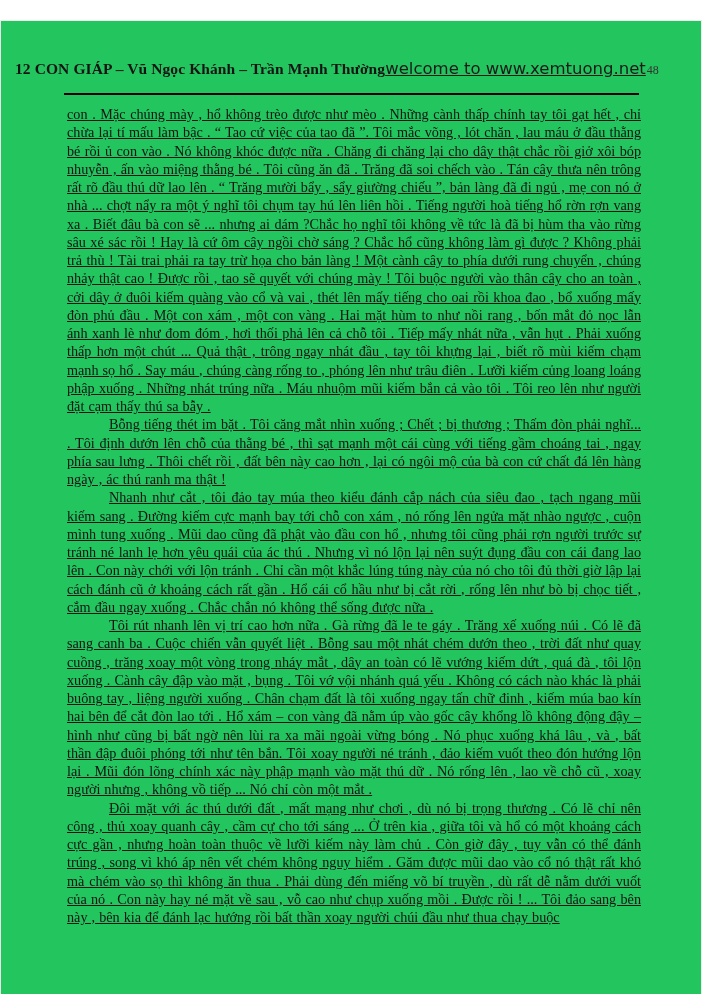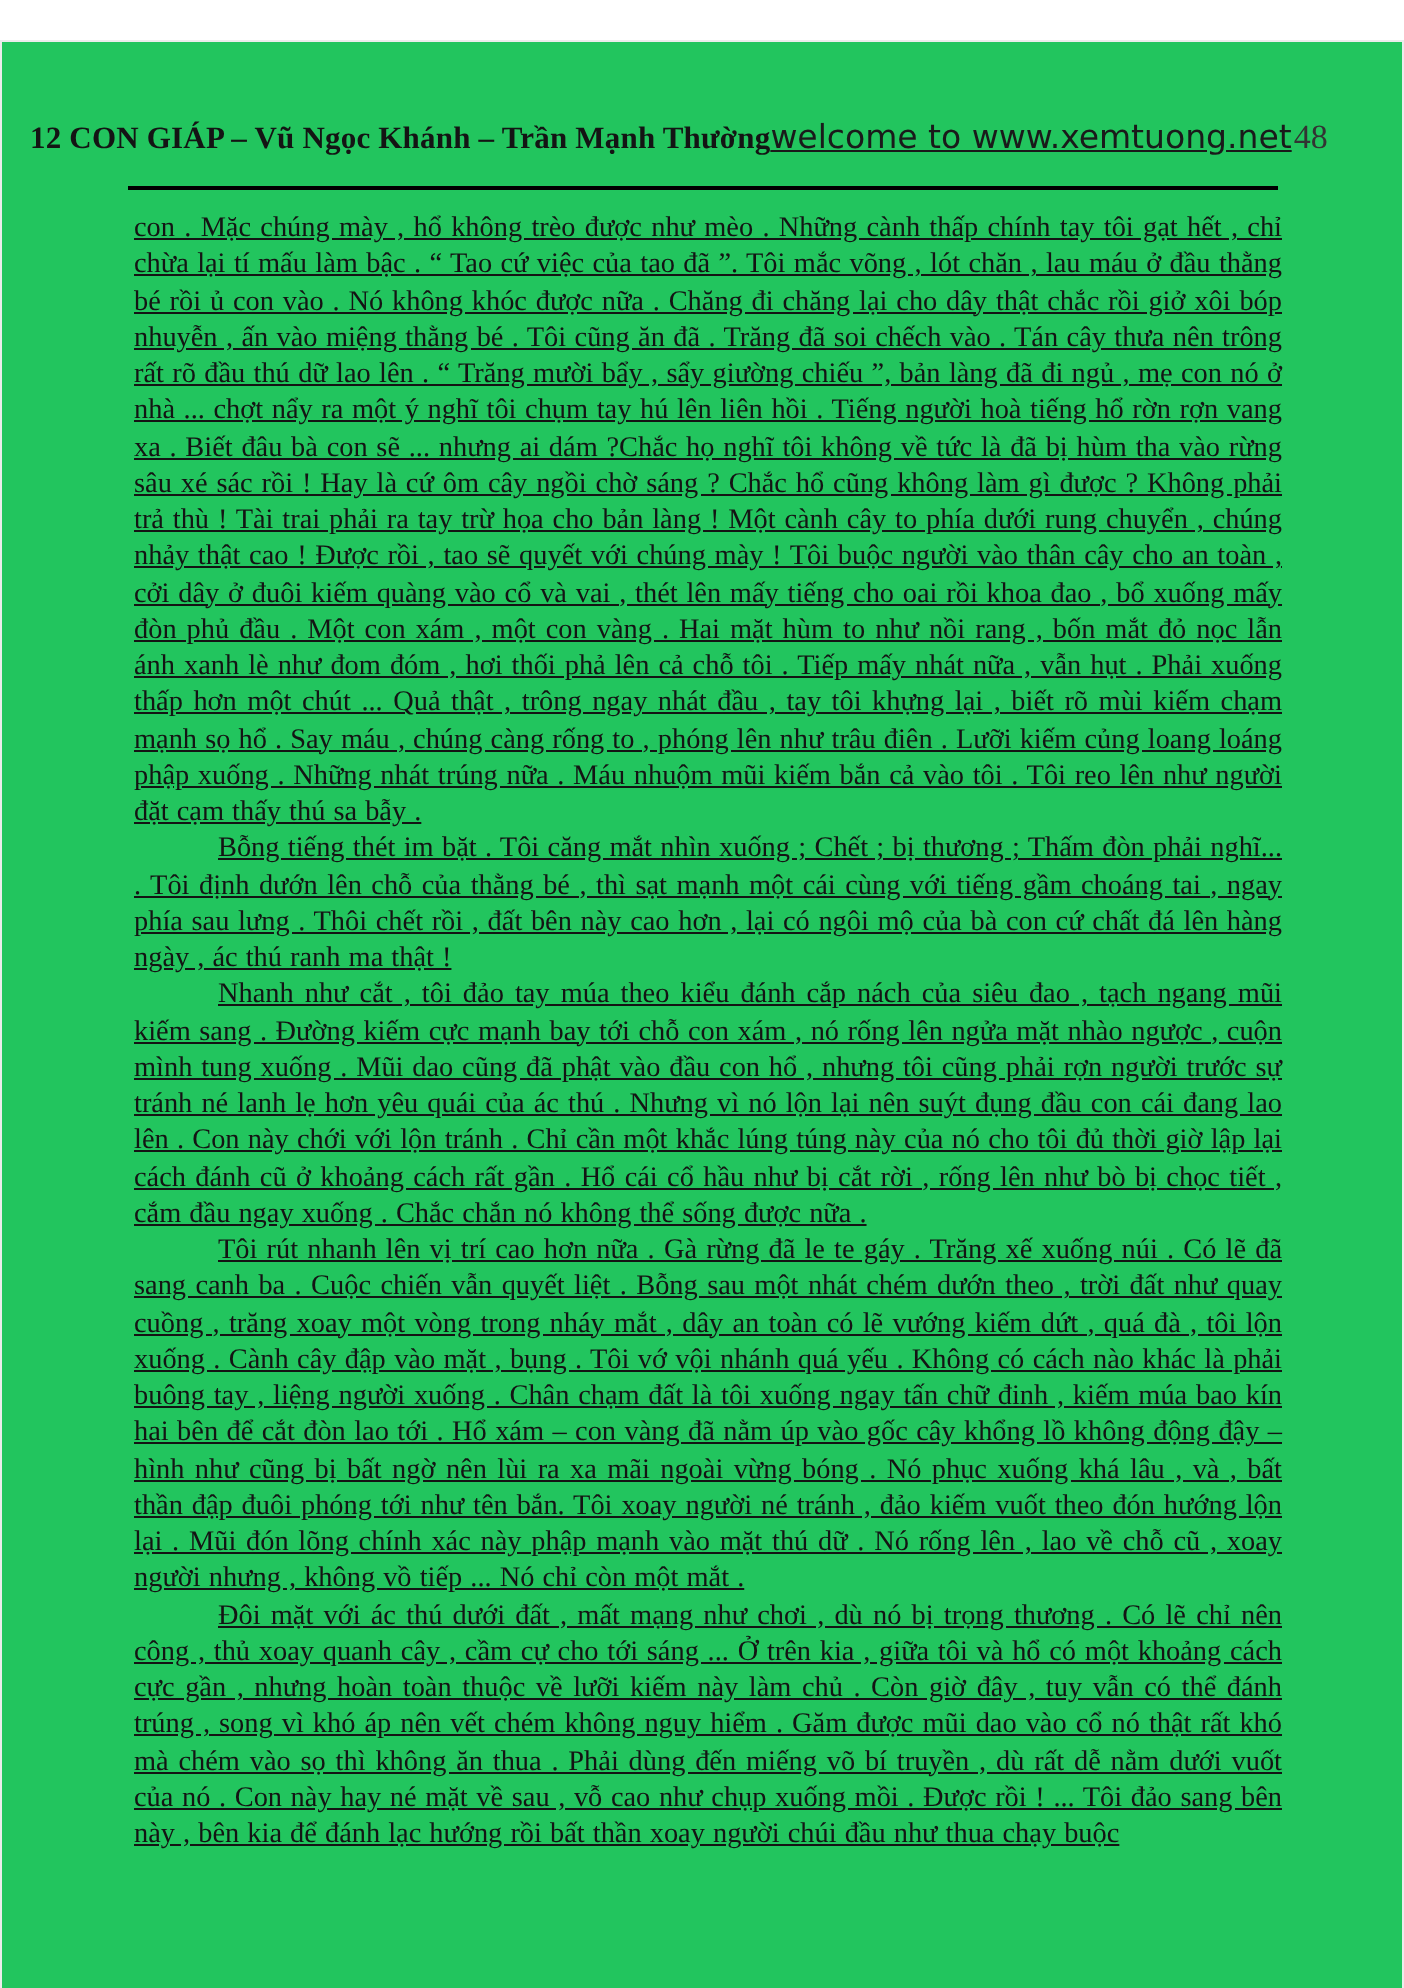--- a/index.html
+++ b/index.html
@@ -35,21 +35,21 @@
   .header-right { display: flex; align-items: baseline; text-align: right; }
   .header-link {
     font-family: "DejaVu Sans", "Liberation Sans", sans-serif;
     font-size: 16.5px;
     color: #1a1a1a;
     text-decoration: underline;
     cursor: pointer;
   }
   .page-number {
     font-family: "Liberation Serif", serif;
-    font-size: 17px;
+    font-size: 12px;
     color: #333333;
     margin-left: 1px;
   }
   .rule {
     position: absolute;
     top: 72px; left: 63px;
     width: 575px;
     border-top: 2px solid #000000;
   }
   .content {

